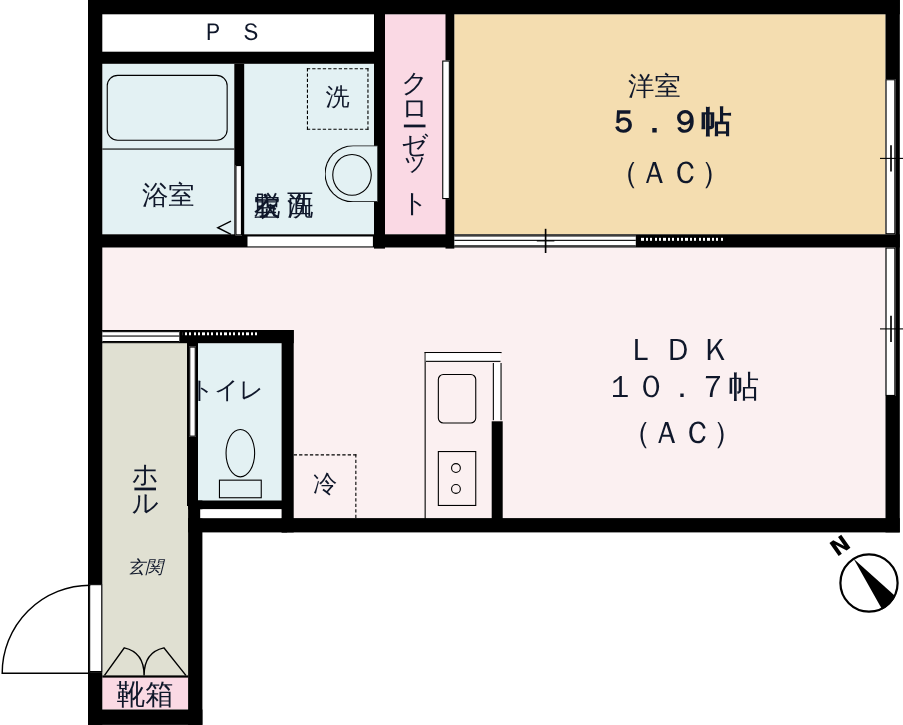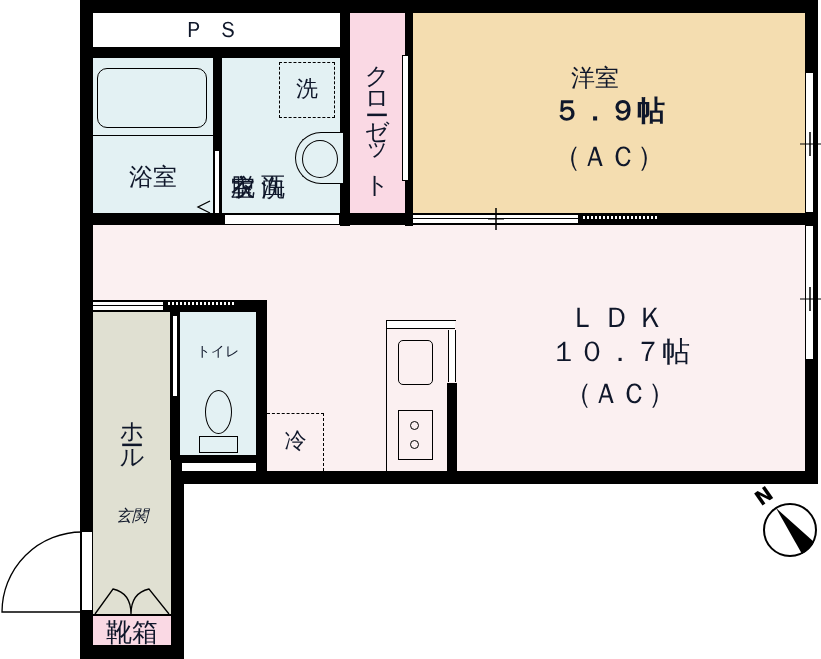--- a/index.html
+++ b/index.html
@@ -134,21 +134,21 @@
 
 <div class="lbl" style="left:93px;top:163px;width:120px;font-size:24px;">浴室</div>
 
 <div class="lbl vtext" style="left:256px;top:126px;width:34px;height:60px;font-size:24px;line-height:34px;">洗面</div>
 <div class="lbl vtext" style="left:226px;top:110px;width:34px;height:90px;font-size:24px;line-height:34px;">脱衣室</div>
 
 <div class="lbl" style="left:470px;top:290px;width:300px;font-size:28px;letter-spacing:6px;margin-top:11px;">ＬＤＫ</div>
 <div class="lbl" style="left:470px;top:335px;width:300px;font-size:28px;">１０．７帖</div>
 <div class="lbl" style="left:470px;top:377px;width:300px;font-size:28px;">（ＡＣ）</div>
 
-<div class="lbl" style="left:180px;top:343px;width:76px;font-size:14px;">トイレ</div>
+<div class="lbl" style="left:168px;top:343px;width:76px;font-size:22px;">トイレ</div>
 
 <div class="lbl vtext" style="left:115px;top:382px;width:34px;height:100px;font-size:24px;line-height:34px;">ホール</div>
 <div class="lbl" style="left:93px;top:506px;width:78px;font-size:16px;font-style:italic;">玄関</div>
 
 <div class="lbl" style="left:93px;top:617px;width:78px;font-size:26px;">靴箱</div>
 
 <svg style="left:752px;top:482px;" width="69" height="80">
   <g transform="translate(12,15) rotate(-35)">
     <text x="-8" y="6" font-family="DejaVu Sans, sans-serif" font-size="20" font-weight="bold" fill="#000">N</text>
   </g>

